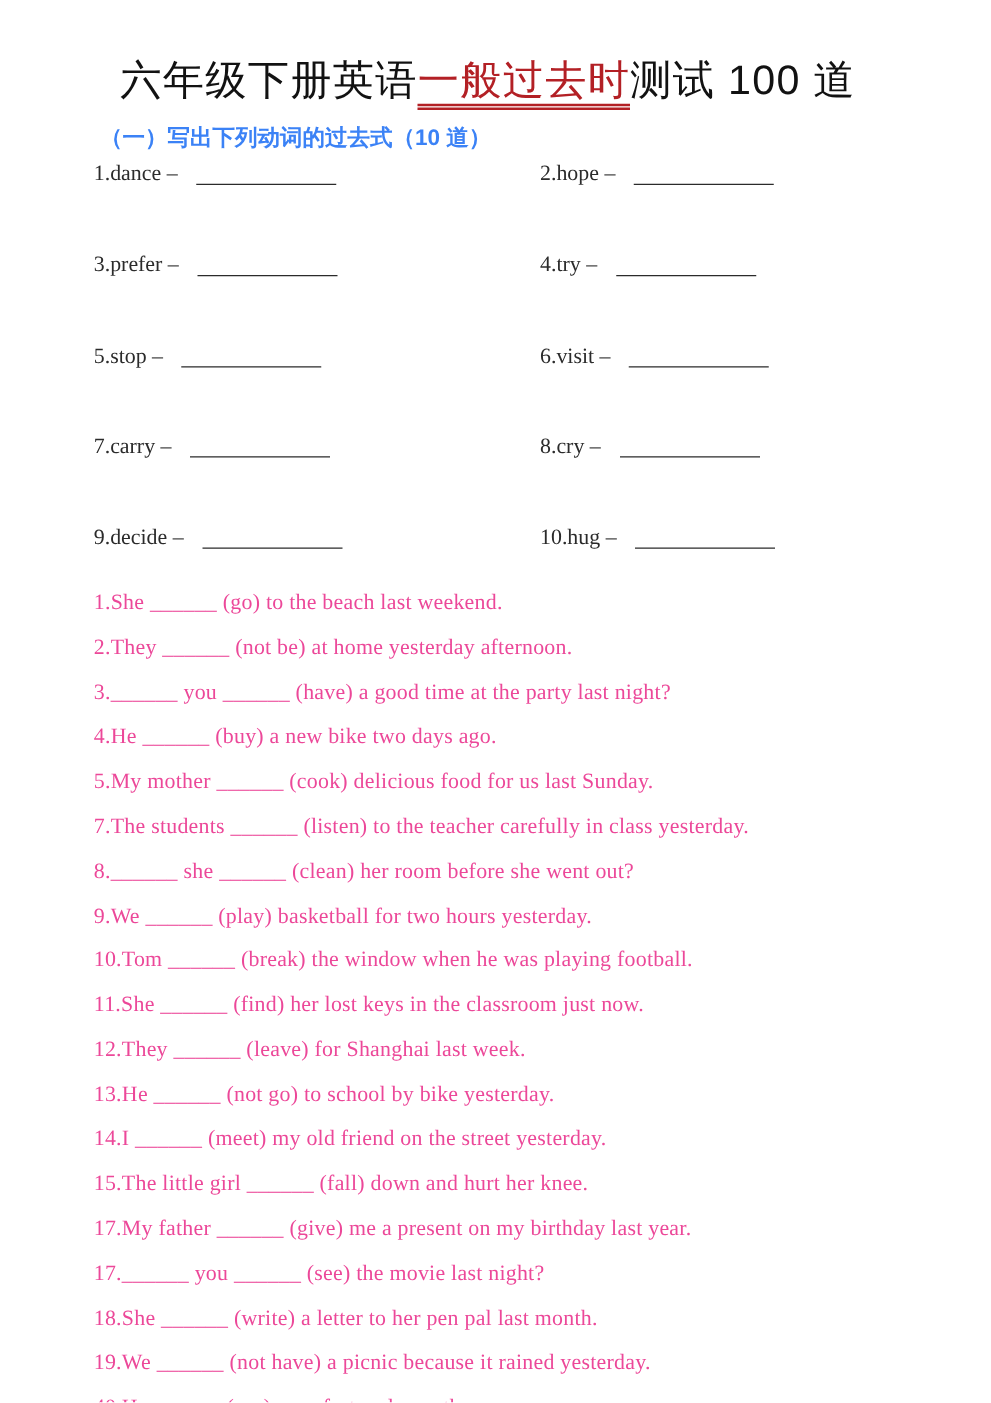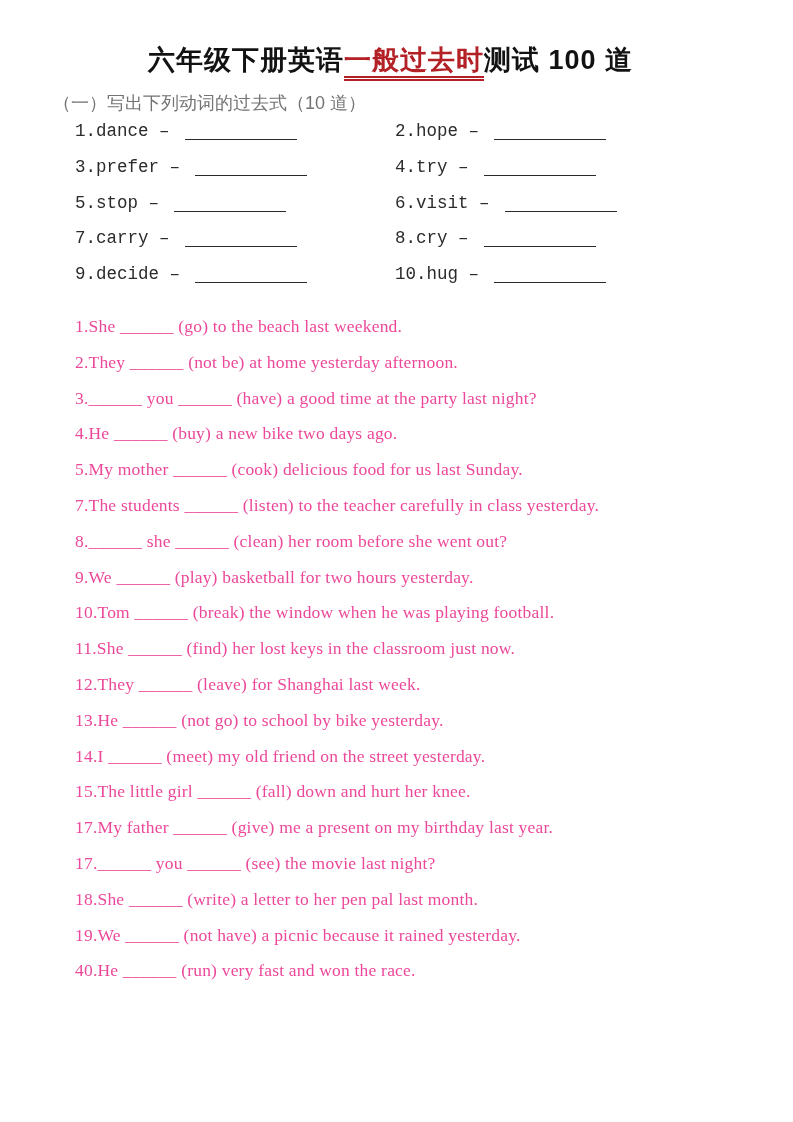--- a/index.html
+++ b/index.html
@@ -12,45 +12,46 @@
     width: 793px;
     height: 1122px;
     background: #ffffff;
     color: #1f1f1f;
     overflow: hidden;
   }
   .title {
     margin: 45px 12px 0 0;
     text-align: center;
     font-family: "Liberation Sans", sans-serif;
-    font-weight: bold;
-    font-size: 27px;
+    font-weight: normal;
+    font-size: 33px;
     line-height: 1.15;
     color: #121212;
     letter-spacing: 1px;
   }
   .title .hl {
     color: var(--accent, #b32025);
     border-bottom: 5px double var(--accent, #b32025);
     padding-bottom: 1px;
   }
   .sec-heading {
-    margin: 15px 0 0 53px;
+    margin: 15px 0 0 80px;
     font-family: "Liberation Sans", sans-serif;
-    font-weight: normal;
+    font-weight: bold;
     font-size: 18px;
-    color: #737373;
+    color: #3b82f6;
   }
   .verb-grid {
     display: grid;
     grid-template-columns: 320px 1fr;
     margin: 6px 0 0 75px;
-    font-family: Liberation Mono, monospace;
+    font-family: Liberation Serif, serif;
     font-size: 17.5px;
     color: #2b2b2b;
+    gap: 37px;
   }
   .verb-cell {
     height: 35.8px;
     display: flex;
     align-items: baseline;
     white-space: nowrap;
   }
   .blank-line {
     display: inline-block;
     width: 112px;

